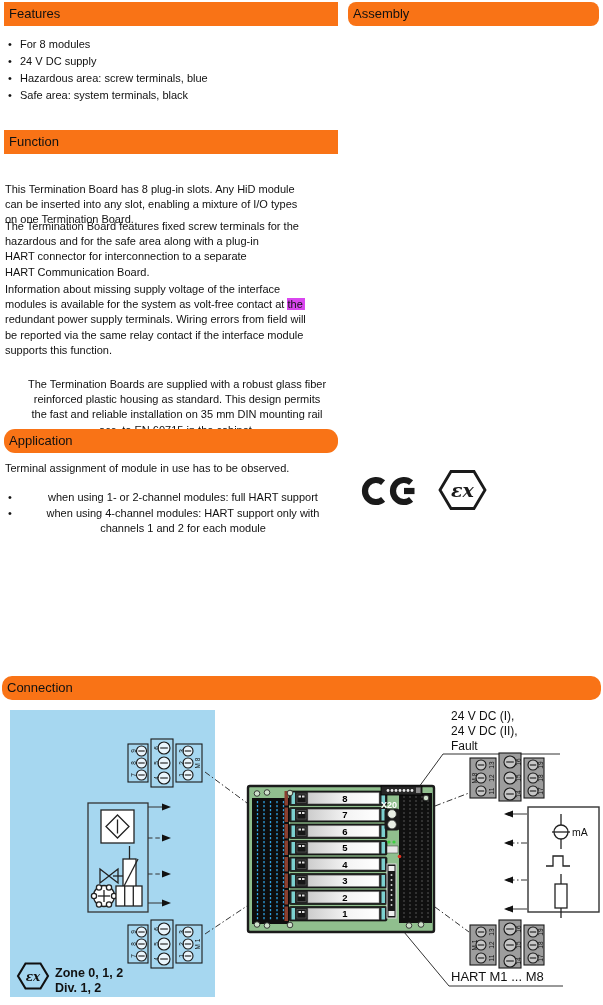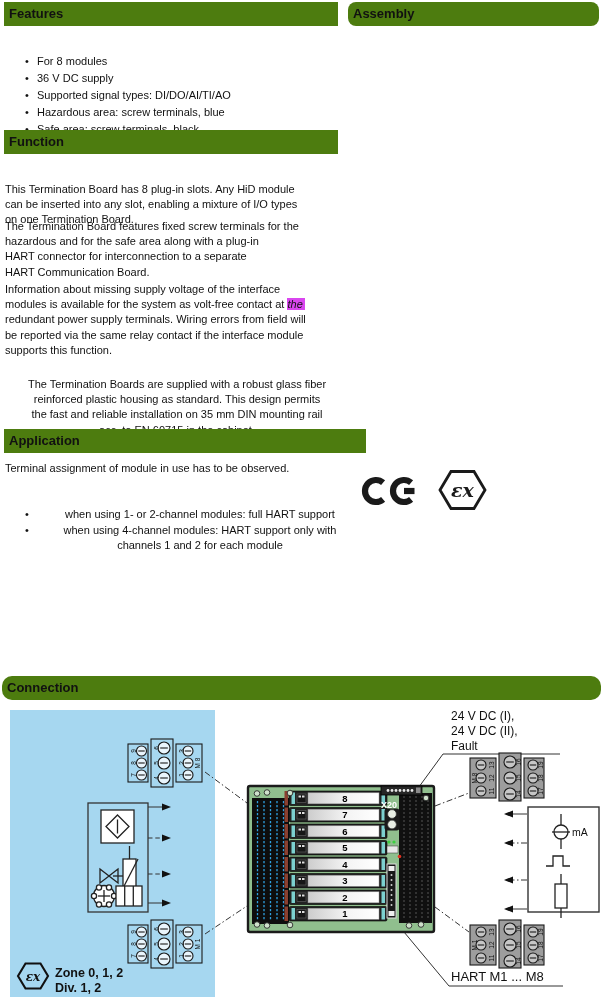--- a/index.html
+++ b/index.html
@@ -2,33 +2,33 @@
 <html><head>
 <meta charset="utf-8">
 <style>
   html,body{margin:0;padding:0;}
   body{
     width:603px;height:1005px;position:relative;background:#fff;
     font-family:"Liberation Sans", sans-serif;color:#111;overflow:hidden;
   }
   *{box-sizing:border-box;}
   .secbar{
-    position:absolute;background:#4d7c0f;height:24px;
-    font-size:13px;font-weight:bold;line-height:24px;padding-left:5px;
+    position:absolute;background:#f97316;height:24px;
+    font-size:13px;font-weight:normal;line-height:24px;padding-left:5px;
   }
   .bar-features{left:4px;top:2px;width:334px;}
   .bar-function{left:4px;top:130px;width:334px;}
-  .bar-application{left:4px;top:429px;width:362px;}
+  .bar-application{left:4px;top:429px;width:334px;border-radius:11px;}
   .bar-assembly{left:348px;top:2px;width:251px;border-radius:8px;}
   .bar-connection{left:2px;top:676px;width:599px;border-radius:10px;}
   .bodytext{position:absolute;left:5px;width:344px;font-size:11px;line-height:15.2px;white-space:pre-line;}
   .p1{top:150px;margin-top:32px;} .p2{top:219px;} .p3{top:282px;} .p4{top:377px;text-align:center;}
   .appintro{top:461px;}
-  .hl{background:#d946ef;padding-right:2px;font-style:italic;}
-  ul.blist{position:absolute;left:4px;margin:17px;padding:0;list-style:none;width:340px;}
+  .hl{background:#d946ef;padding-right:2px;}
+  ul.blist{position:absolute;left:4px;margin:0;padding:0;list-style:none;width:340px;}
   .features-list{top:36px;}
   .features-list li{font-size:11px;line-height:17px;padding-left:16px;position:relative;}
   .app-list{top:490px;text-align:center;}
   .app-list li{font-size:11px;line-height:15.5px;padding-left:18px;position:relative;white-space:pre-line;}
   ul.blist li::before{content:"\2022";position:absolute;left:4px;}
   .mark{position:absolute;}
   svg text{font-family:"Liberation Sans", sans-serif;}
   .tnum{font-size:6.5px;fill:#111;}
   .mnum{font-size:9.5px;font-weight:bold;fill:#000;}
   .dlabel{font-size:12px;fill:#111;}
@@ -46,24 +46,23 @@
   .symw{stroke:#222;stroke-width:1.3;fill:#fff;}
   .ah{fill:#111;stroke:none;}
 </style>
 </head>
 <body>
 
 <div class="secbar bar-features">Features</div>
 
 <ul class="blist features-list">
   <li>For 8 modules</li>
-  <li>36 V DC supply</li>
-  <li>Supported signal types: DI/DO/AI/TI/AO</li>
+  <li>24 V DC supply</li>
   <li>Hazardous area: screw terminals, blue</li>
-  <li>Safe area: screw terminals, black</li>
+  <li>Safe area: system terminals, black</li>
 </ul>
 
 <div class="secbar bar-function">Function</div>
 
 <div class="bodytext p1">This Termination Board has 8 plug-in slots. Any HiD module
 can be inserted into any slot, enabling a mixture of I/O types
 on one Termination Board.</div>
 <div class="bodytext p2">The Termination Board features fixed screw terminals for the
 hazardous and for the safe area along with a plug-in
 HART connector for interconnection to a separate

